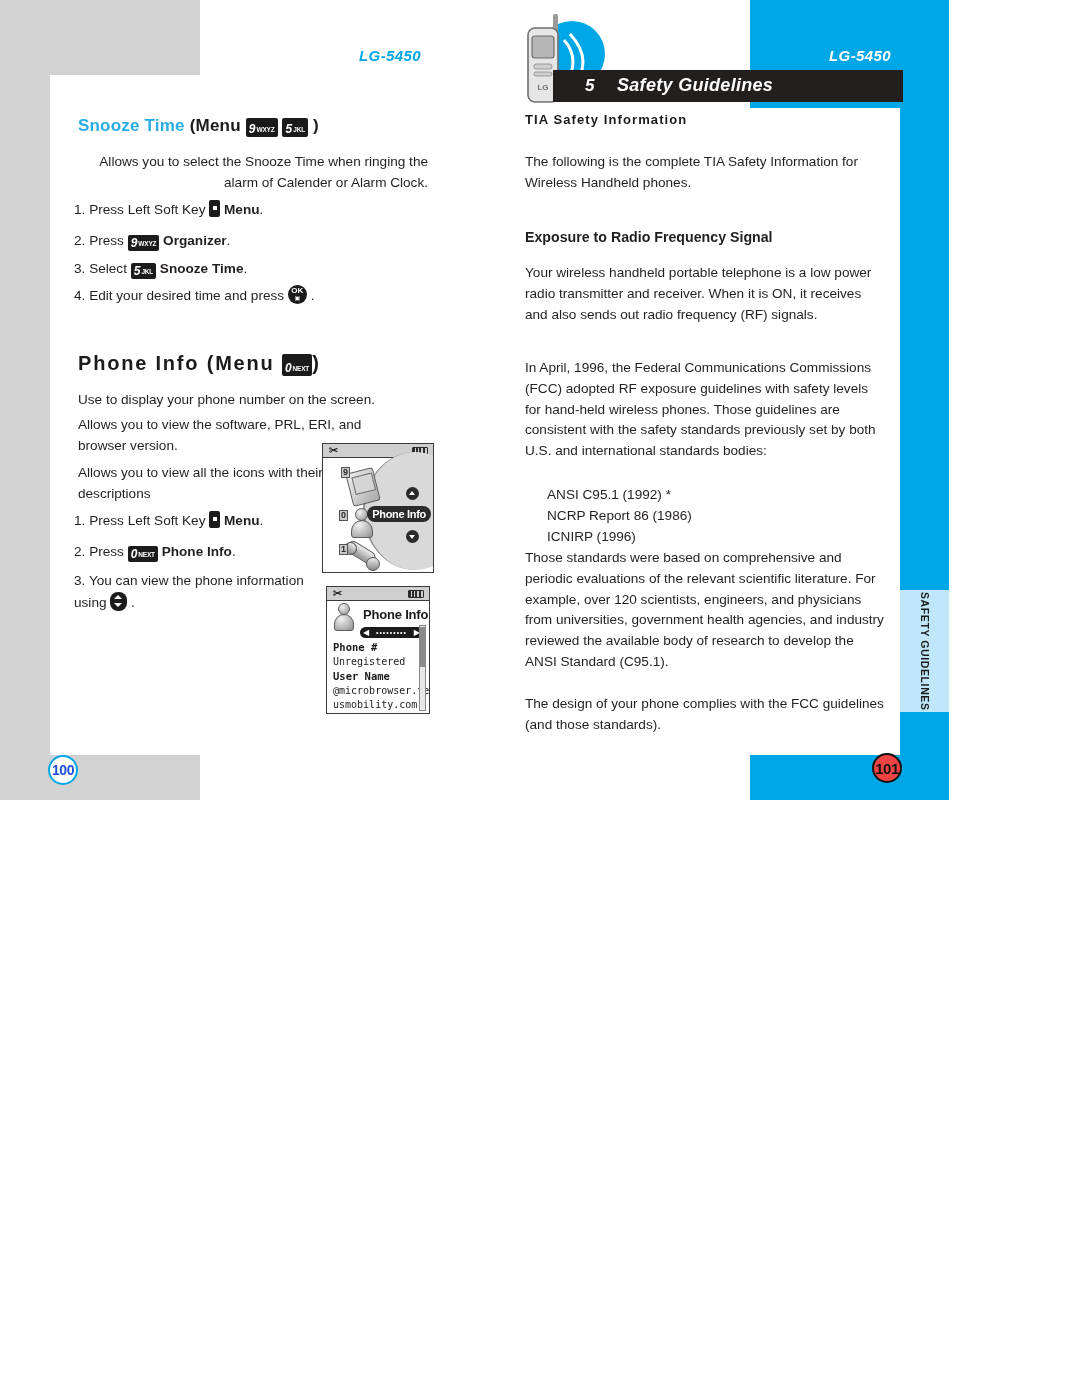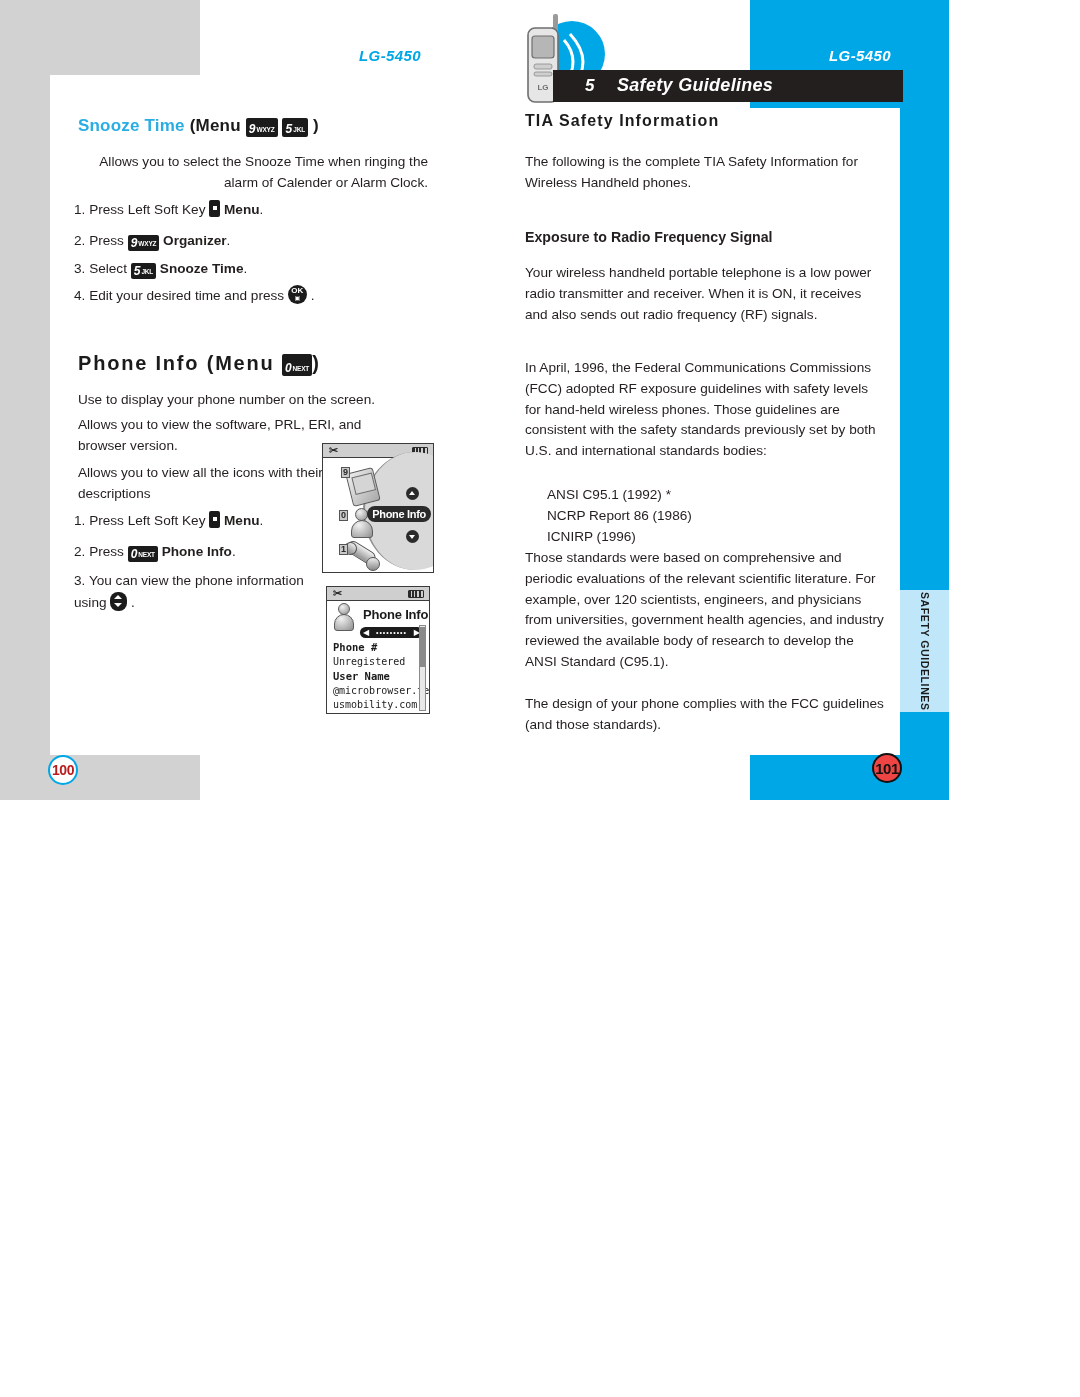--- a/index.html
+++ b/index.html
@@ -54,21 +54,21 @@
     letter-spacing: 0.4px;
   }
 
   .pagenum-left {
     position: absolute;
     left: 48px; top: 755px;
     width: 30px; height: 30px;
     border-radius: 50%;
     border: 2.5px solid #00a7e7;
     background: #ffffff;
-    color: #b91c1c;
+    color: #1d4ed8;
     font-weight: bold;
     font-size: 14px;
     display: flex; align-items: center; justify-content: center;
     letter-spacing: -0.5px;
   }
 
   
   .blue-block {
     position: absolute;
     left: 750px; top: 0;
@@ -193,21 +193,21 @@
   .body {
     position: absolute;
     font-size: 13.6px;
     line-height: 20.5px;
     color: #231f1e;
   }
   .body b { font-weight: bold; }
 
   .right-head {
     position: absolute;
-    font-size: 16px;
+    font-size: 13px;
     font-weight: bold;
     color: #1b1b1b;
     letter-spacing: 1.1px;
     white-space: nowrap;
     text-align: right;
   }
   .right-subhead {
     position: absolute;
     font-size: 14.2px;
     font-weight: bold;

